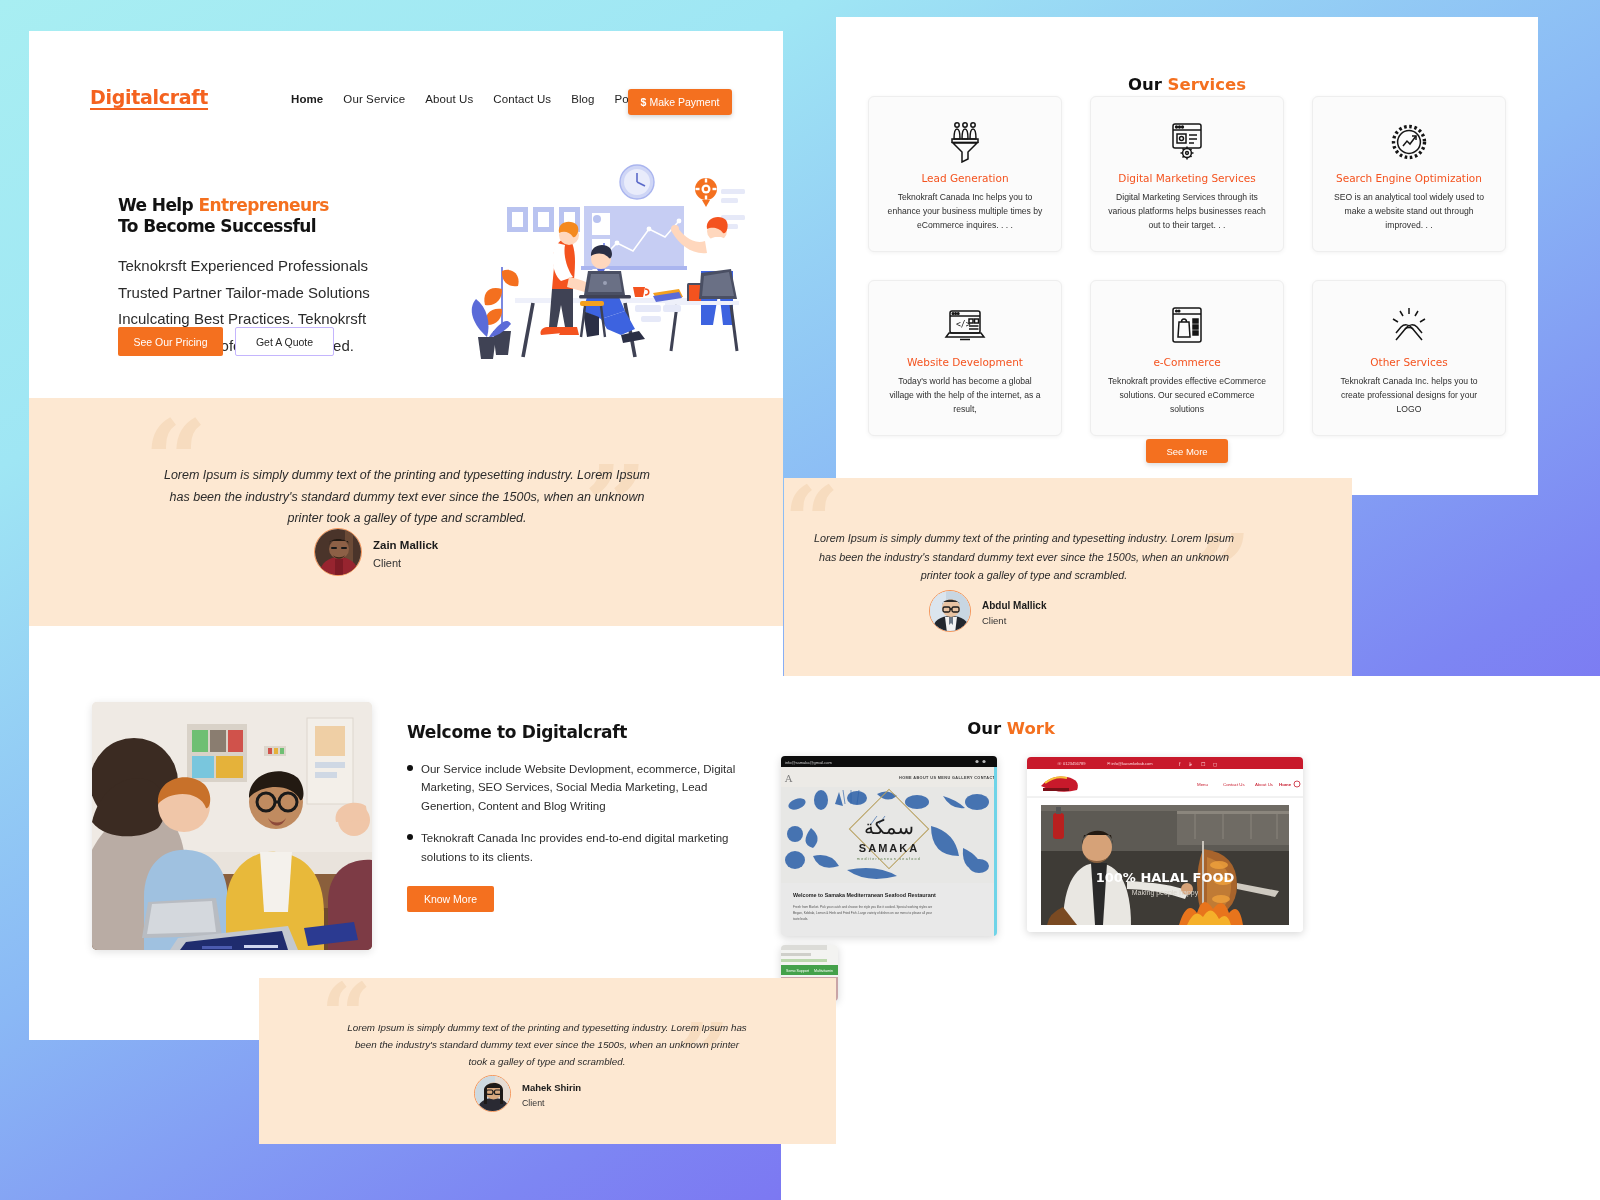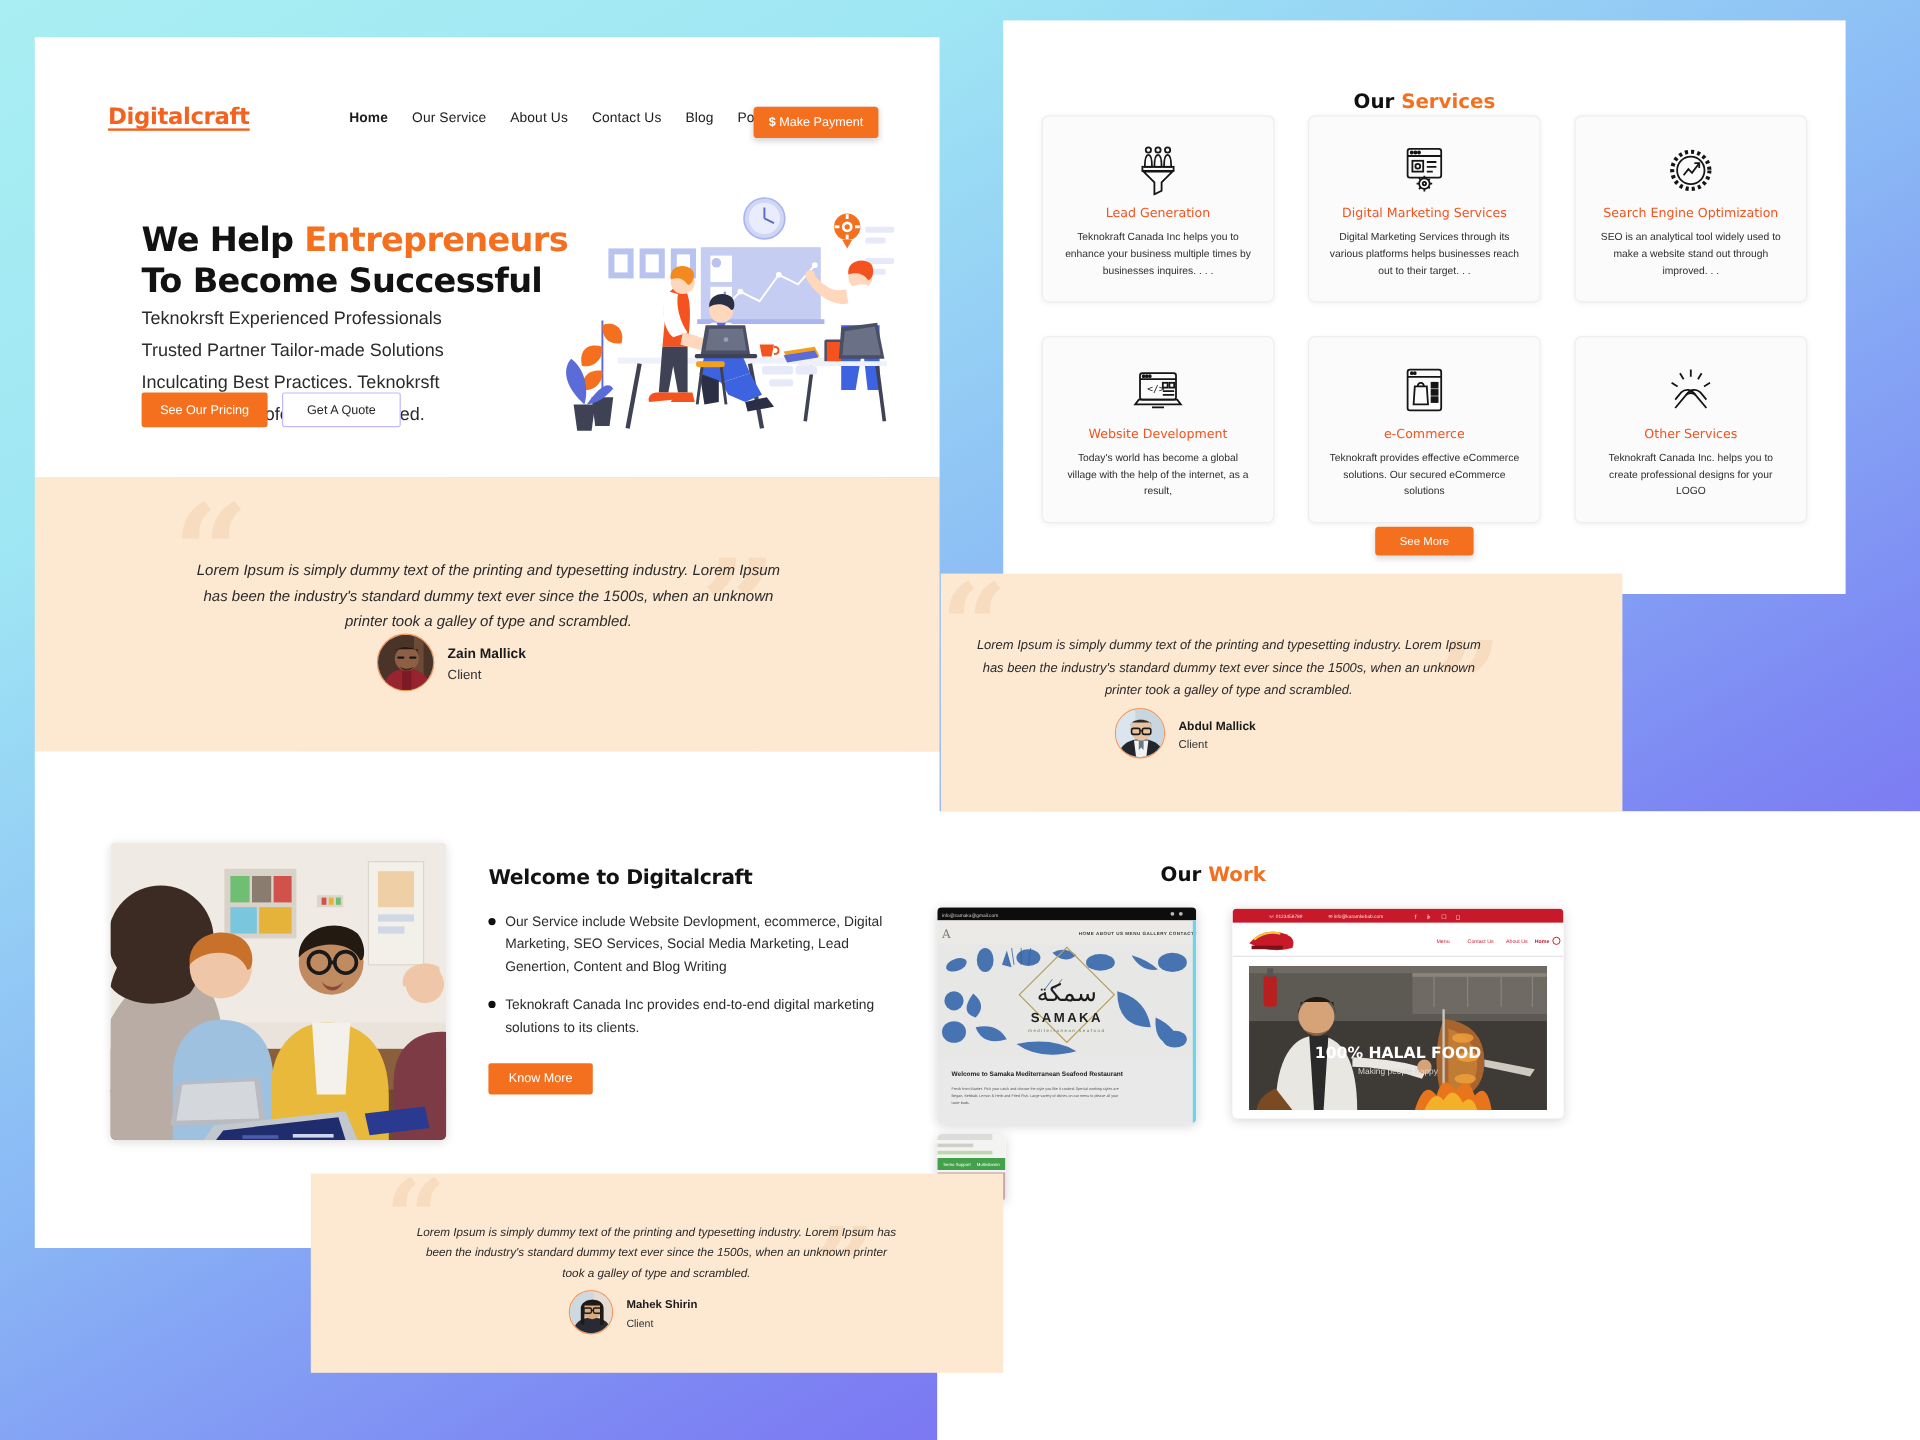--- a/index.html
+++ b/index.html
@@ -38,23 +38,23 @@
     position: absolute; left: 599px; top: 58px;
     width: 104px; height: 26px; background: #f4701f;
     border: none; border-radius: 3px; color: #fff;
     font-size: 10.5px; cursor: pointer;
     box-shadow: 0 2px 5px rgba(0,0,0,.18);
     display: flex; align-items: center; justify-content: center; gap: 3px;
   }
   .pay-btn .dollar { font-weight: 700; }
 
   .hero-h1 {
-    position: absolute; left: 89px; top: 152px;
+    position: absolute; left: 89px; top: 164px;
     font-family: "DejaVu Sans", sans-serif;
-    font-size: 28px; font-weight: 700; line-height: 1.22;
+    font-size: 17px; font-weight: 700; line-height: 1.22;
     color: #121212; letter-spacing: -0.6px;
   }
   .hero-h1 .accent { color: #f4701f; }
   .hero-p {
     position: absolute; left: 89px; top: 222px; width: 300px;
     font-size: 15px; line-height: 1.78; color: #2b2b2b;
   }
   .hero-btns { position: absolute; left: 89px; top: 296px; display: flex; gap: 12px; }
   .btn-primary {
     width: 105px; height: 29px; background: #f4701f; color: #fff;
@@ -416,21 +416,21 @@
               <circle cx="19" cy="4" r="2.2"></circle>
               <circle cx="27" cy="4" r="2.2"></circle>
             <path d="M8 18 C8 11 9 8 11 8 C13 8 14 11 14 18Z"></path>
             <path d="M16 18 C16 11 17 8 19 8 C21 8 22 11 22 18Z"></path>
             <path d="M24 18 C24 11 25 8 27 8 C29 8 30 11 30 18Z"></path>
             <rect x="6" y="18" width="26" height="3.4"></rect>
             <path d="M7 22 L31 22 L22 31 L22 38 L16 41 L16 31Z"></path>
           </svg>
         </div>
         <div class="svc-name">Lead Generation</div>
-        <div class="svc-desc">Teknokraft Canada Inc helps you to enhance your business multiple times by businesses inquires. . . .</div>
+        <div class="svc-desc">Teknokraft Canada Inc helps you to enhance your business multiple times by eCommerce inquires. . . .</div>
       </div>
 
       <div class="svc-card">
         <div class="svc-icon">
           <svg width="38" height="42" viewBox="0 0 38 42" fill="none" stroke="#151515" stroke-width="1.5">
             <rect x="5" y="3" width="28" height="24" rx="2"></rect>
             <line x1="5" y1="9" x2="33" y2="9"></line>
             <circle cx="8.5" cy="6" r=".9" fill="#151515"></circle>
               <circle cx="11.5" cy="6" r=".9" fill="#151515"></circle>
               <circle cx="14.5" cy="6" r=".9" fill="#151515"></circle>

